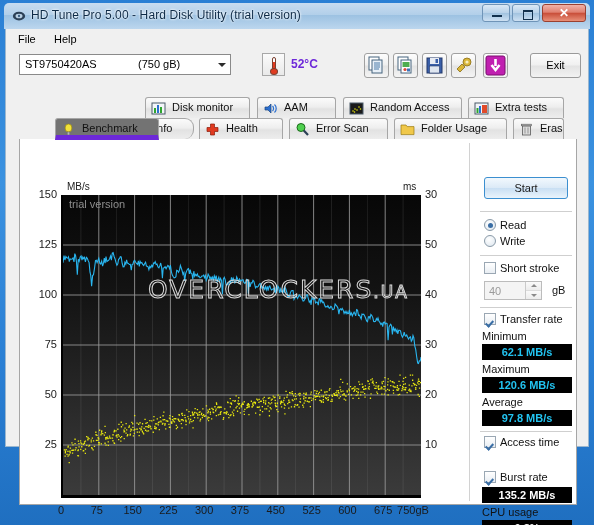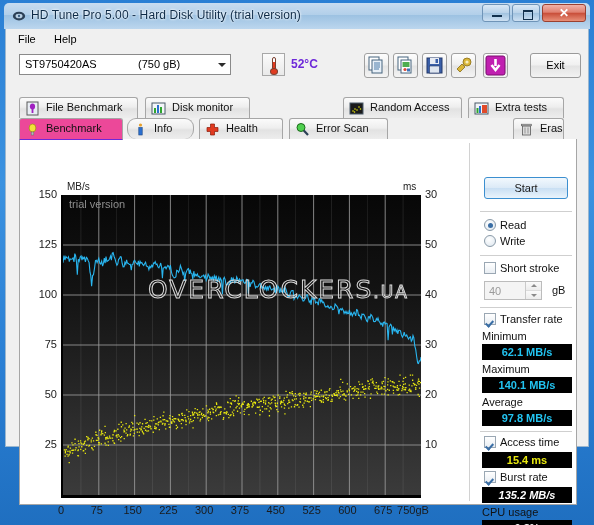--- a/index.html
+++ b/index.html
@@ -240,23 +240,24 @@
     border: 1px solid #a6a6a6;
     border-bottom: none;
     border-top-left-radius: 3px;
     border-top-right-radius: 3px;
     font-size: 11px;
     color: #111;
     cursor: default;
     overflow: hidden;
   }
   .tab.active {
-    background: #ec4899;
-    border-bottom: 1px solid #6d28d9;
+    background: #737373;
+    border-bottom: 5px solid #6d28d9;
     z-index: 5;
+    margin-left: 36px;
   }
   .tab .lbl {
     position: absolute;
     left: 26px; top: 3px;
     white-space: nowrap;
   }
   .tab .ico {
     position: absolute;
     left: 5px; top: 3px;
     width: 15px; height: 15px;
@@ -569,36 +570,36 @@
         <svg viewBox="0 0 23 23" width="23" height="23">
           <rect x="2" y="2" width="19" height="19" rx="2" fill="#c020b0" stroke="#7d0d70"></rect>
           <path d="M11.5 5 v7 M7.5 11 l4 5 l4 -5" stroke="#ffffff" stroke-width="2.6" fill="none"></path>
         </svg>
       </div>
 
       <div class="exit-btn"><span>Exit</span></div>
     </div>
 
     <div class="tabrow row1">
-      <div class="tab" style="left:13px; width:119px;">
-        <svg class="ico" viewBox="0 0 15 15">
-          <rect x="2" y="1" width="11" height="13" fill="#e9eef4" stroke="#5a5a5a"></rect>
-          <ellipse cx="7.5" cy="5.5" rx="2.6" ry="3" fill="#a020c0"></ellipse>
-          <rect x="6.6" y="8" width="1.8" height="4" fill="#a020c0"></rect>
-        </svg>
-        <span class="lbl">File Benchmark</span>
-      </div>
       <div class="tab" style="left:139px; width:105px;">
         <svg class="ico" viewBox="0 0 15 15">
           <rect x="1" y="2" width="13" height="11" fill="#f2f5f8" stroke="#4a5a68"></rect>
           <rect x="3" y="7" width="2" height="5" fill="#2ea62e"></rect>
           <rect x="6" y="4" width="2" height="8" fill="#2b6fd0"></rect>
           <rect x="9" y="6" width="2" height="6" fill="#2ea62e"></rect>
         </svg>
         <span class="lbl">Disk monitor</span>
+      </div>
+      <div class="tab" style="left:251px; width:79px;">
+        <svg class="ico" viewBox="0 0 15 15">
+          <path d="M2 6 h3 l3 -3 v9 l-3 -3 h-3 z" fill="#2b6fd0" stroke="#1b4580" stroke-width="0.7"></path>
+          <path d="M9.5 5 a3.5 3.5 0 0 1 0 5" fill="none" stroke="#2b6fd0" stroke-width="1.2"></path>
+          <path d="M11.5 3.5 a5.5 5.5 0 0 1 0 8" fill="none" stroke="#2b6fd0" stroke-width="1.2"></path>
+        </svg>
+        <span class="lbl">AAM</span>
       </div>
       <div class="tab" style="left:462px; width:96px;">
         <svg class="ico" viewBox="0 0 15 15">
           <rect x="1" y="2" width="13" height="11" fill="#f2f5f8" stroke="#4a5a68"></rect>
           <rect x="2.5" y="7" width="2" height="5" fill="#2ea62e"></rect>
           <rect x="5" y="5" width="2" height="7" fill="#2b6fd0"></rect>
           <rect x="8" y="4" width="5" height="8" fill="#e04a2a"></rect>
         </svg>
         <span class="lbl">Extra tests</span>
       </div>
@@ -638,20 +639,26 @@
           <path d="M5.5 2 h4 v3.5 h3.5 v4 h-3.5 v3.5 h-4 v-3.5 h-3.5 v-4 h3.5 z" fill="#e03a20" stroke="#8a1a0a" stroke-width="0.7"></path>
         </svg>
         <span class="lbl">Health</span>
       </div>
       <div class="tab" style="left:283px; width:99px;">
         <svg class="ico" viewBox="0 0 15 15">
           <circle cx="6" cy="5.5" r="4" fill="#4fd04f" stroke="#1a6a1a" stroke-width="1"></circle>
           <line x1="8.8" y1="8.5" x2="13" y2="13" stroke="#2b3f55" stroke-width="2.2"></line>
         </svg>
         <span class="lbl">Error Scan</span>
+      </div>
+      <div class="tab" style="left:388px; width:113px;">
+        <svg class="ico" viewBox="0 0 15 15">
+          <path d="M1 3 h5 l1.2 1.6 h6.8 v8 h-13 z" fill="#f0c84a" stroke="#9a7a10" stroke-width="0.7"></path>
+        </svg>
+        <span class="lbl">Folder Usage</span>
       </div>
       <div class="tab" style="left:507px; width:51px;">
         <svg class="ico" viewBox="0 0 15 15">
           <rect x="3.5" y="4" width="8" height="9" fill="#dcdcdc" stroke="#5a5a5a" stroke-width="0.8"></rect>
           <rect x="2.5" y="2.2" width="10" height="1.6" fill="#bcbcbc" stroke="#5a5a5a" stroke-width="0.6"></rect>
           <g stroke="#7a7a7a" stroke-width="0.7">
               <line x1="6" y1="5.5" x2="6" y2="11.5"></line>
               <line x1="9" y1="5.5" x2="9" y2="11.5"></line>
             </g>
         </svg>
@@ -760,34 +767,33 @@
 
         <div class="sep" style="top:168px;"></div>
 
         <div class="check-row" style="top:174px;">
           <span class="cbox on"></span><span>Transfer rate</span>
         </div>
 
         <div class="res-lbl" style="top:191px;">Minimum</div>
         <div class="res-val cyan" style="top:205px;">62.1 MB/s</div>
         <div class="res-lbl" style="top:224px;">Maximum</div>
-        <div class="res-val cyan" style="top:238px;">140.1 MB/s</div>
+        <div class="res-val cyan" style="top:238px;">120.6 MB/s</div>
         <div class="res-lbl" style="top:257px;">Average</div>
         <div class="res-val cyan" style="top:271px;">97.8 MB/s</div>
 
         <div class="sep" style="top:292px;"></div>
 
         <div class="check-row" style="top:297px;">
           <span class="cbox on"></span><span>Access time</span>
         </div>
-        <div class="res-val yellow" style="top:313px;">15.4 ms</div>
 
         <div class="check-row" style="top:332px;">
           <span class="cbox on"></span><span>Burst rate</span>
         </div>
-        <div class="res-val white" style="top:348px;font-style:italic;">135.2 MB/s</div>
+        <div class="res-val white" style="top:348px;">135.2 MB/s</div>
 
         <div class="res-lbl" style="top:367px;">CPU usage</div>
         <div class="res-val white" style="top:381px;">0.8%</div>
       </div>
     </div>
   </div>
 </div>
 
 </body></html>

